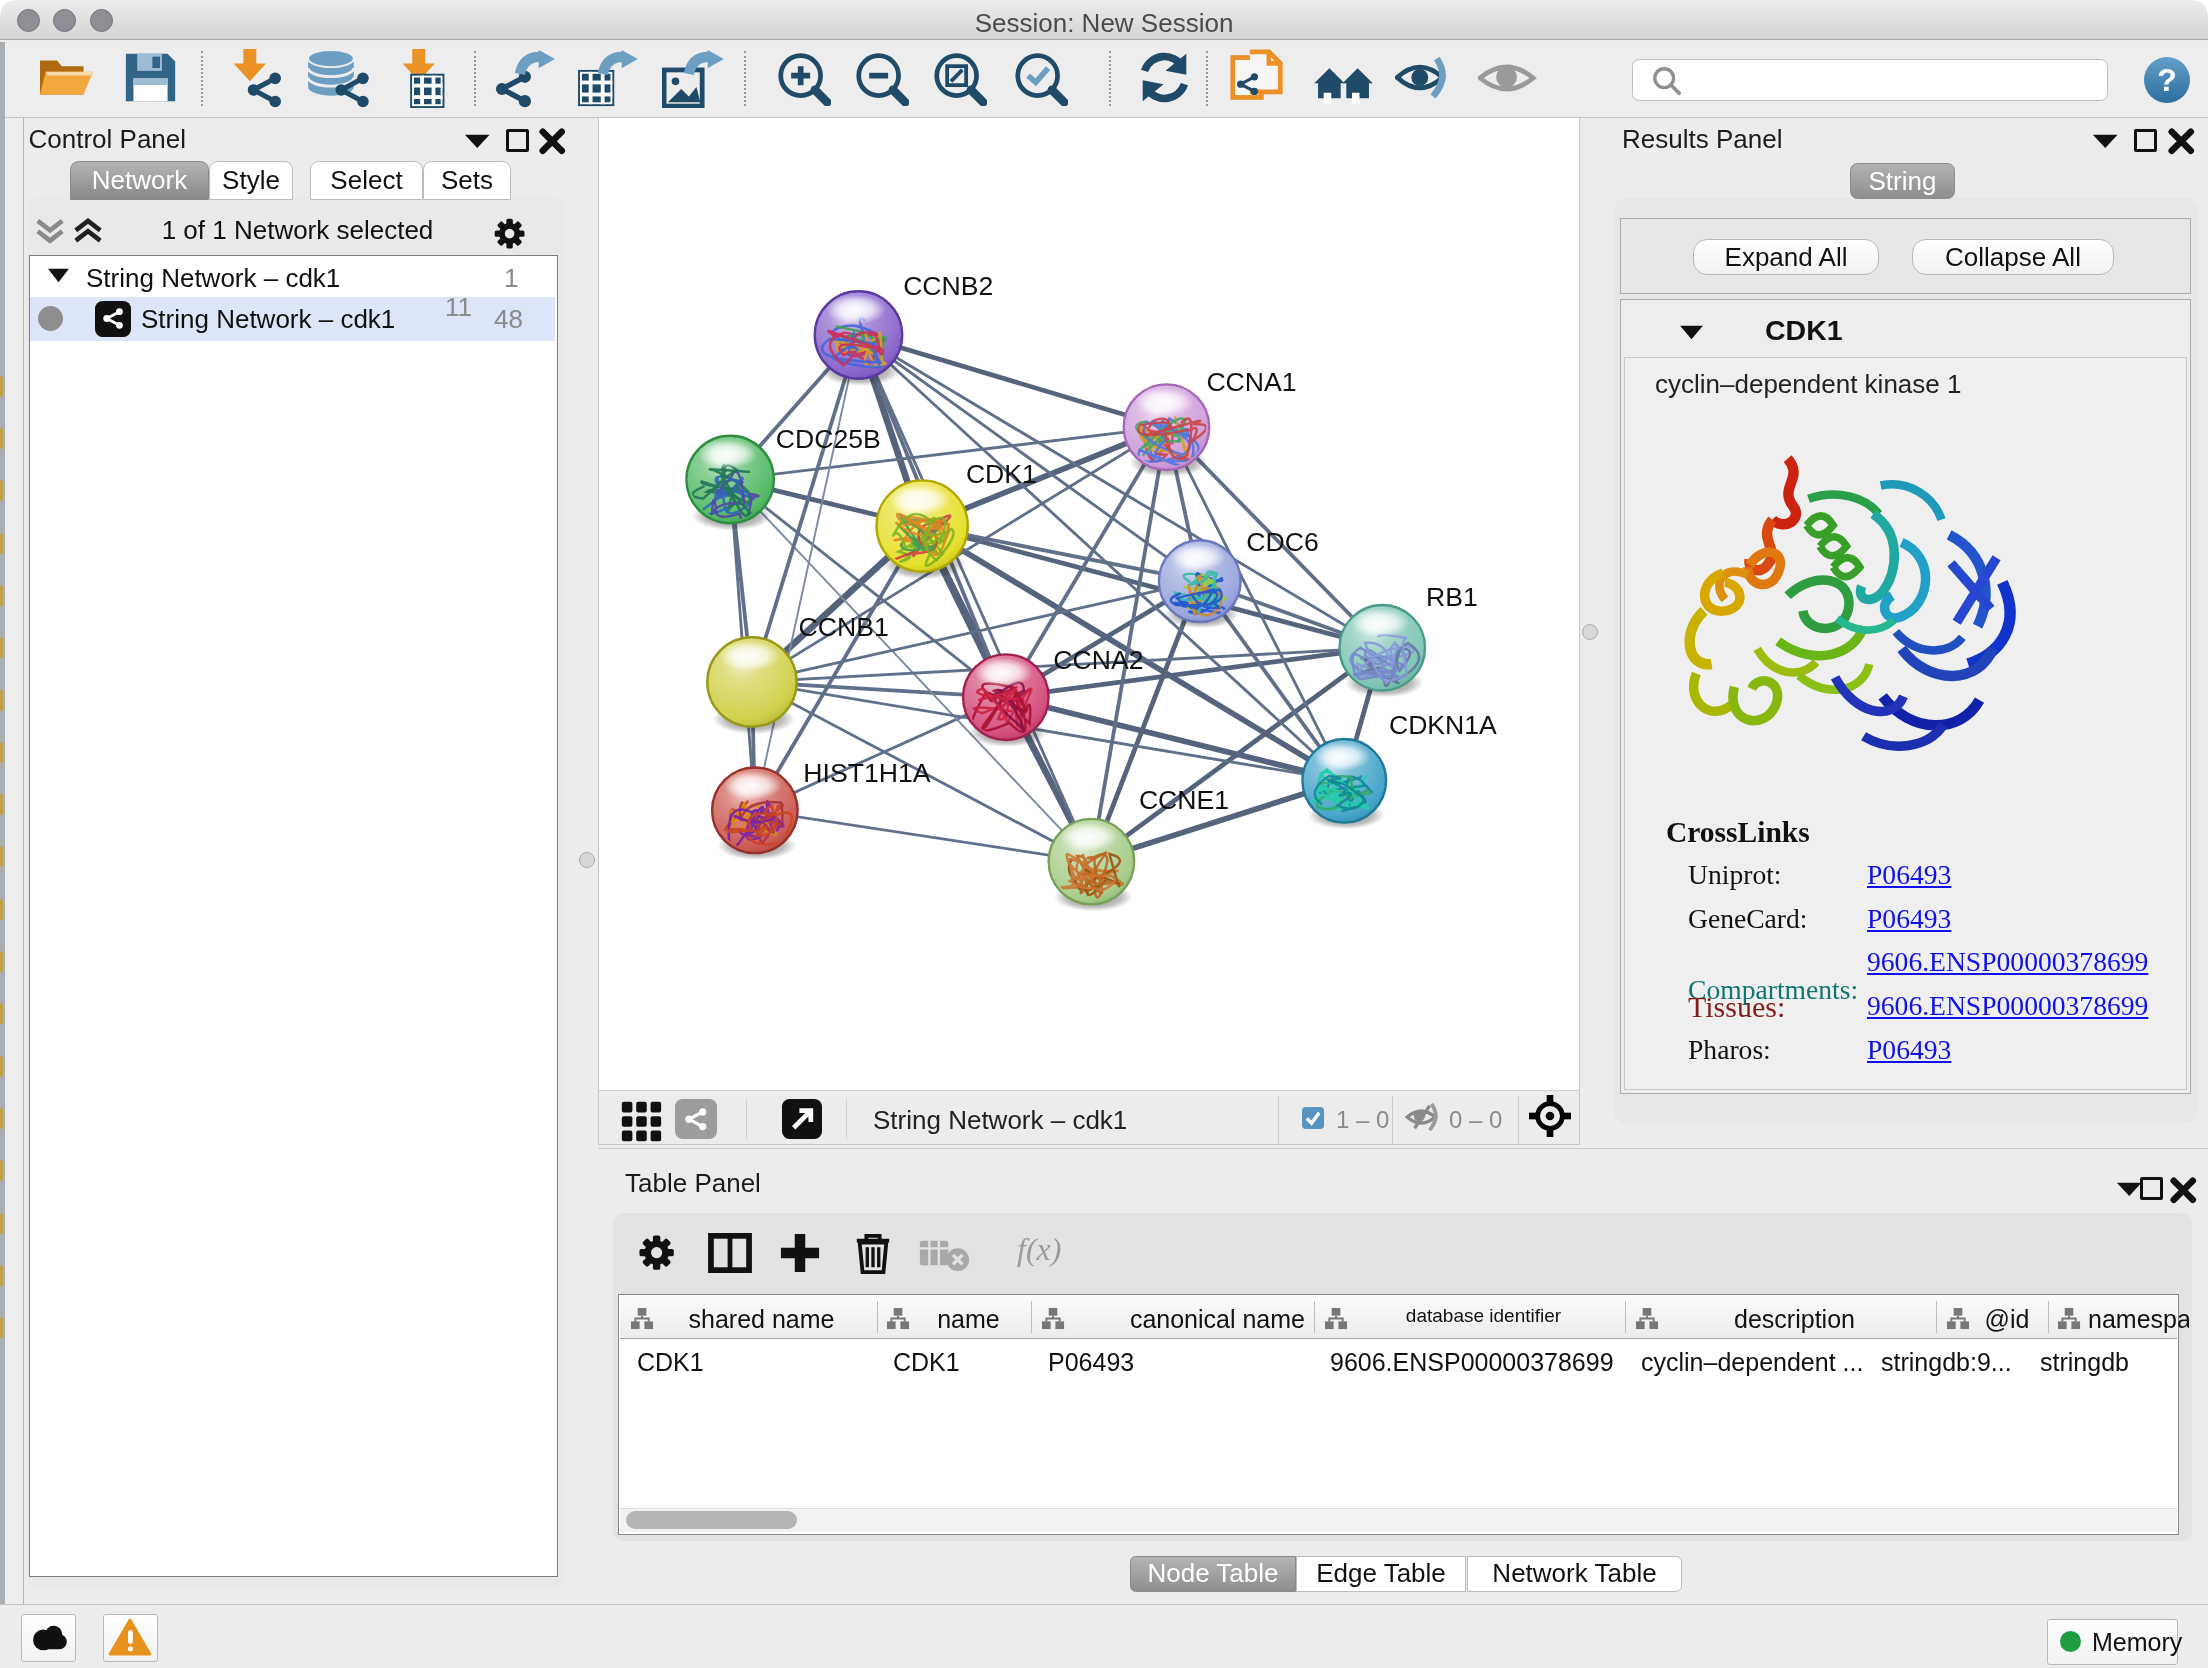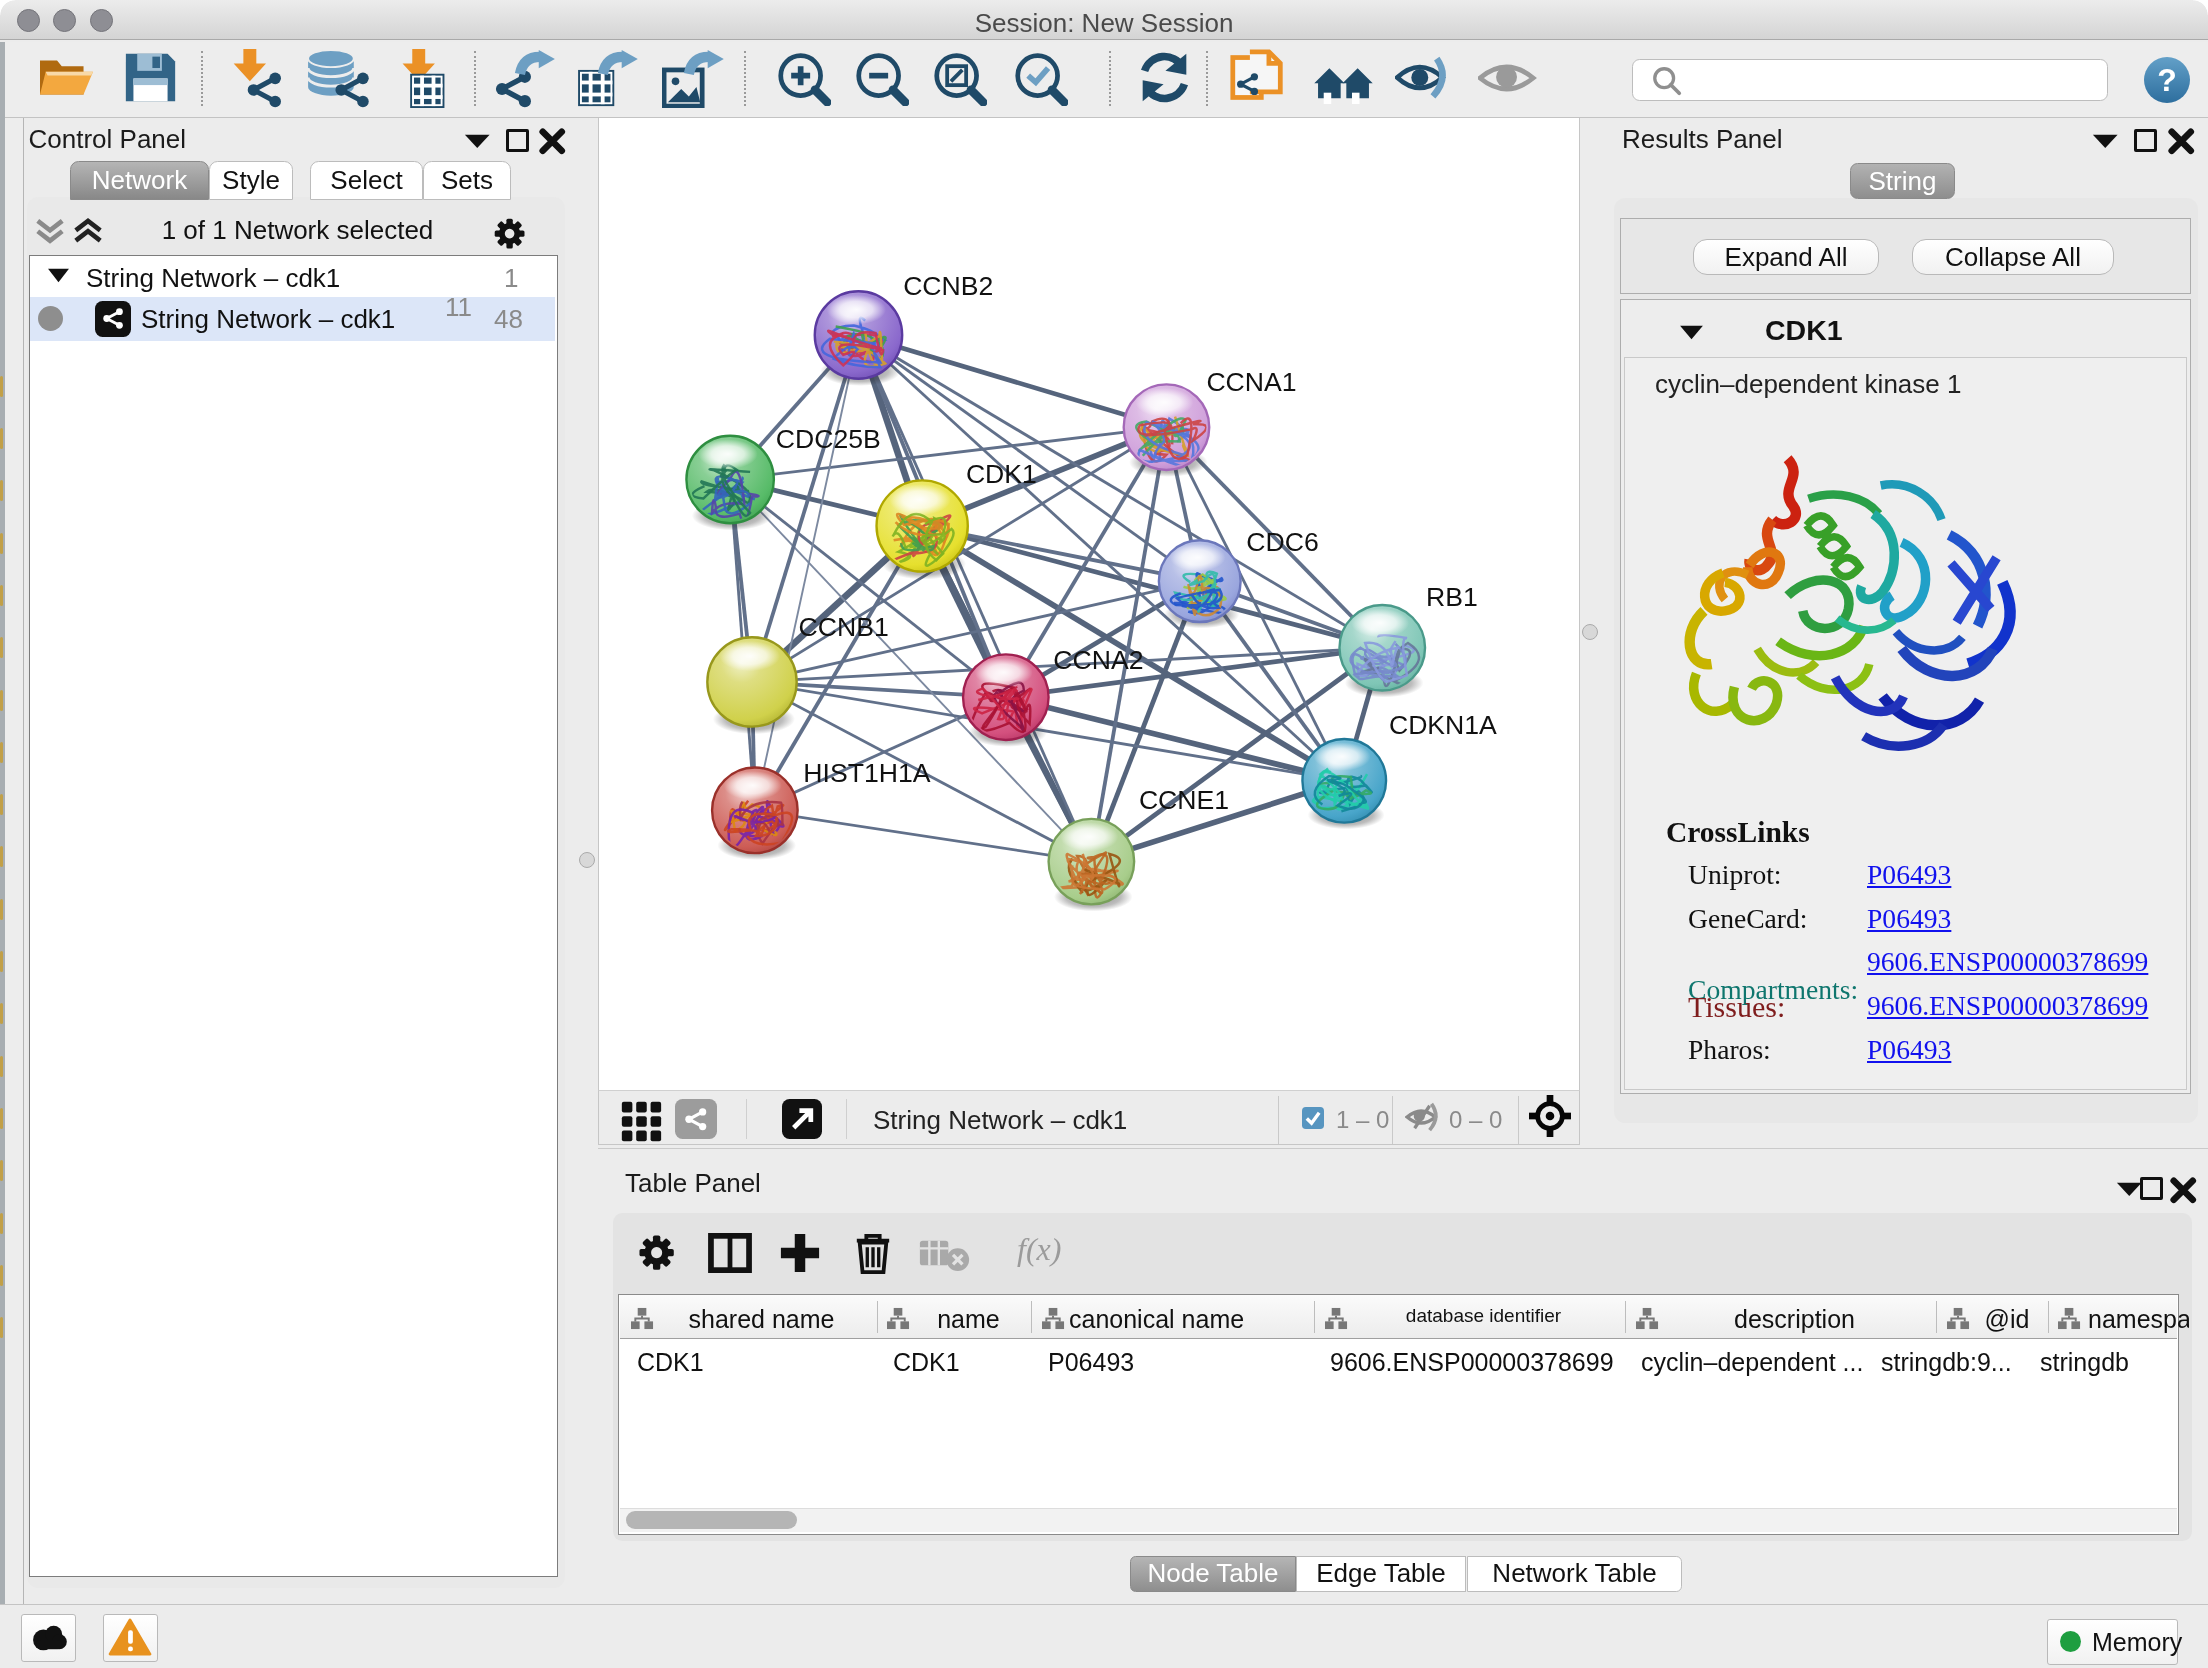--- a/index.html
+++ b/index.html
@@ -677,21 +677,21 @@
     <path d="M12.5 9 L12.5 12 M5.5 15 L5.5 12 L19.5 12 L19.5 15" stroke="#777" stroke-width="2" fill="none"></path>
   </svg>
 <div class="abs" style="left:915px;top:1305px;width:107px;text-align:center;font-size:25px;color:#111;white-space:nowrap;overflow:hidden;">name</div>
 <div class="abs" style="left:1031px;top:1301px;width:0;height:32px;border-left:1.9px solid #bdbdbd;"></div>
 <svg class="abs" style="left:1041px;top:1307px;" width="25" height="23" viewBox="0 0 26 24">
     <rect x="8" y="1" width="9" height="8" fill="#777"></rect>
     <rect x="1" y="15" width="9" height="8" fill="#777"></rect>
     <rect x="15" y="15" width="9" height="8" fill="#777"></rect>
     <path d="M12.5 9 L12.5 12 M5.5 15 L5.5 12 L19.5 12 L19.5 15" stroke="#777" stroke-width="2" fill="none"></path>
   </svg>
-<div class="abs" style="left:1069px;top:1305px;width:236px;text-align:left;font-size:25px;color:#111;white-space:nowrap;overflow:hidden;">canonical name</div>
+<div class="abs" style="left:1069px;top:1305px;width:236px;text-align:right;font-size:25px;color:#111;white-space:nowrap;overflow:hidden;">canonical name</div>
 <div class="abs" style="left:1314px;top:1301px;width:0;height:32px;border-left:1.9px solid #bdbdbd;"></div>
 <svg class="abs" style="left:1324px;top:1307px;" width="25" height="23" viewBox="0 0 26 24">
     <rect x="8" y="1" width="9" height="8" fill="#777"></rect>
     <rect x="1" y="15" width="9" height="8" fill="#777"></rect>
     <rect x="15" y="15" width="9" height="8" fill="#777"></rect>
     <path d="M12.5 9 L12.5 12 M5.5 15 L5.5 12 L19.5 12 L19.5 15" stroke="#777" stroke-width="2" fill="none"></path>
   </svg>
 <div class="abs" style="left:1352px;top:1305px;width:263px;text-align:center;font-size:19px;color:#111;white-space:nowrap;overflow:hidden;">database identifier</div>
 <div class="abs" style="left:1625px;top:1301px;width:0;height:32px;border-left:1.9px solid #bdbdbd;"></div>
 <svg class="abs" style="left:1635px;top:1307px;" width="25" height="23" viewBox="0 0 26 24">

